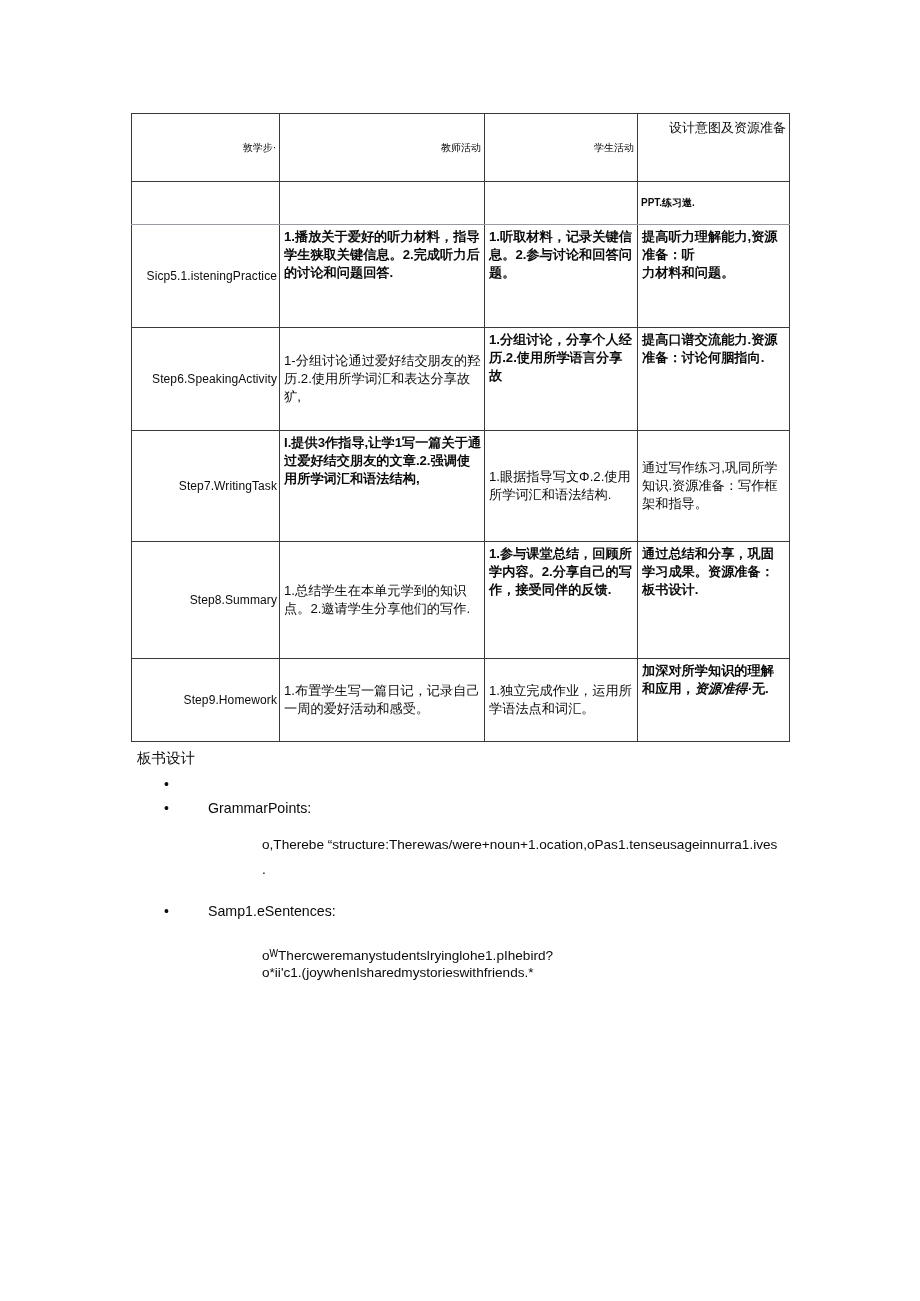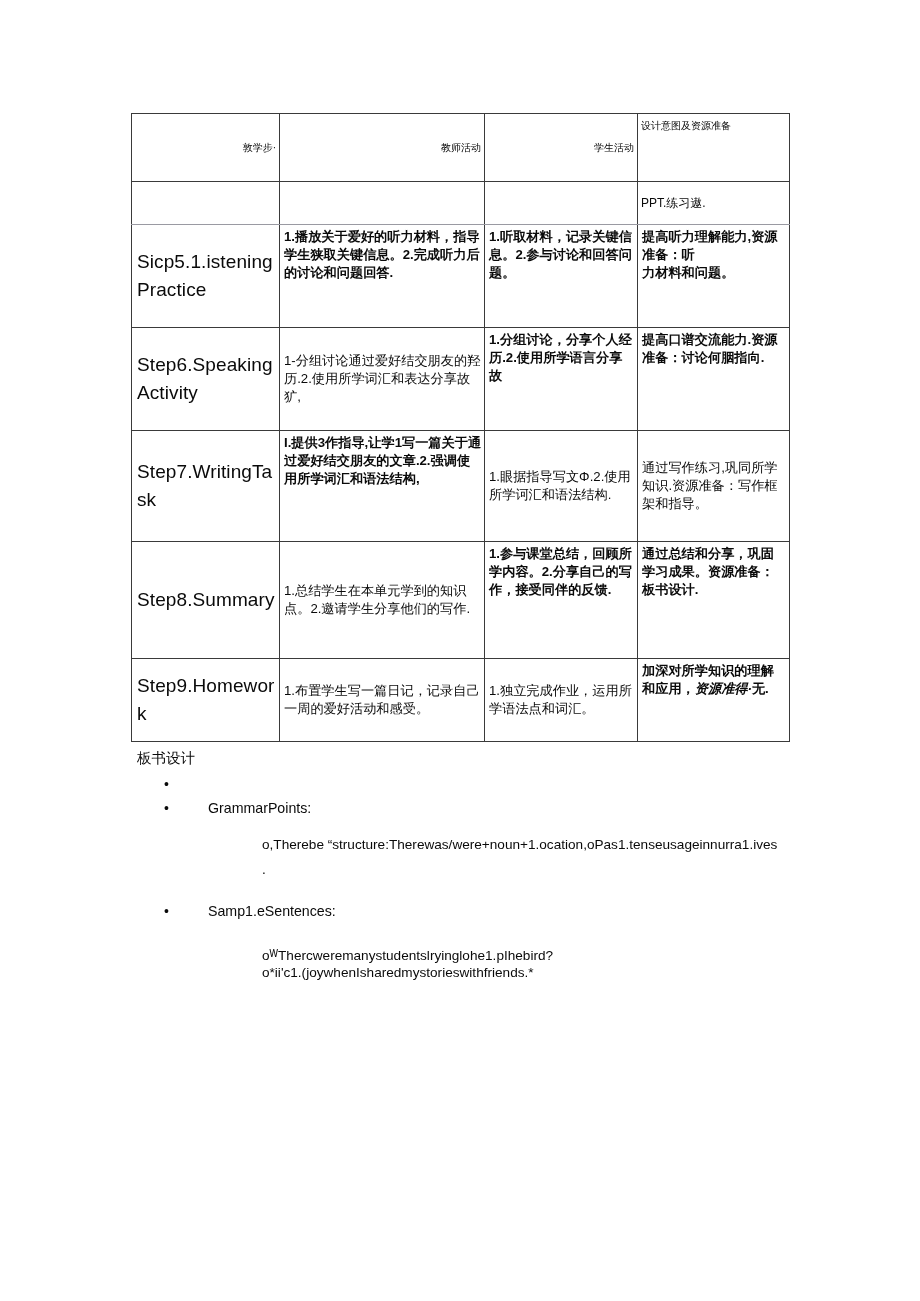--- a/index.html
+++ b/index.html
@@ -48,46 +48,48 @@
   .col-d { width: 152px; }
 
   
   .hdr td {
     text-align: right;
     font-size: 10px;
     height: 62px;
     padding: 0 3px;
   }
   .hdr td.d-head {
-    text-align: left;
+    text-align: right;
     vertical-align: top;
     padding-top: 5px;
-    font-size: 10px;
+    font-size: 13px;
   }
 
   
   .sub-row td {
     height: 36px;
     vertical-align: middle;
     border-top-color: #9a9aa2;
     border-bottom-color: #9a9aa2;
   }
   .sub-row td.ppt {
     vertical-align: middle;
-    font-size: 12px;
+    font-size: 10px;
+    font-weight: bold;
   }
 
   
   .step-row td { vertical-align: middle; }
   .step-row td.step-name {
-    font-size: 19px;
+    font-size: 12px;
     line-height: 1.5;
     letter-spacing: 0.1px;
     padding-left: 5px;
     word-break: break-all;
+    text-align: right;
   }
   .step-row td.acts {
     vertical-align: middle;
     padding-left: 4px;
   }
   .r5 td { height: 96px; }
   .r6 td { height: 96px; }
   .r7 td { height: 104px; }
   .r8 td { height: 110px; }
   .r9 td { height: 76px; }

